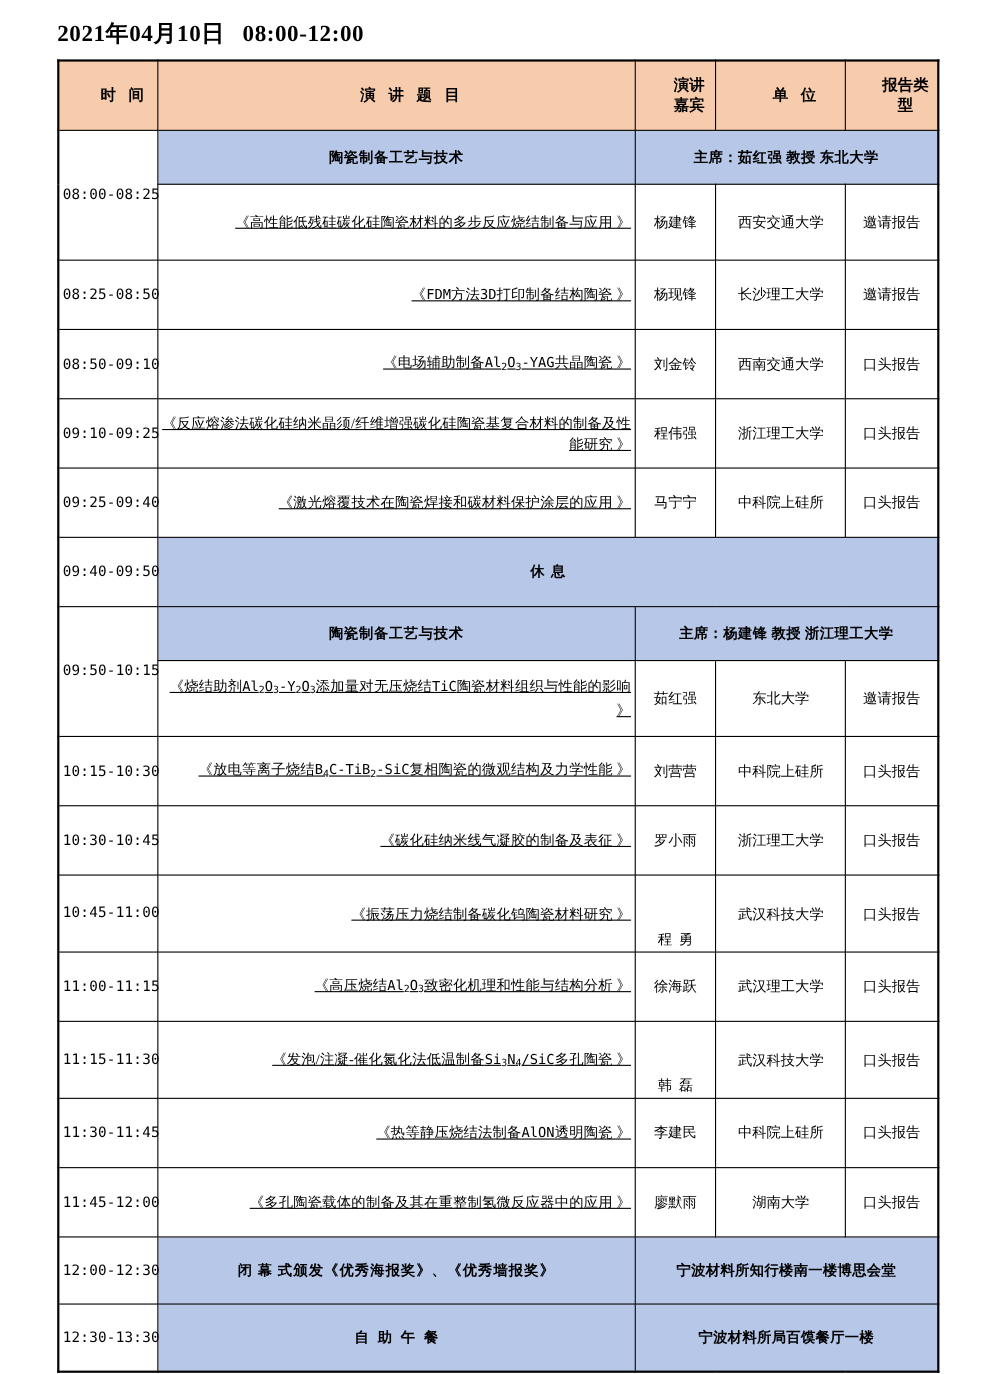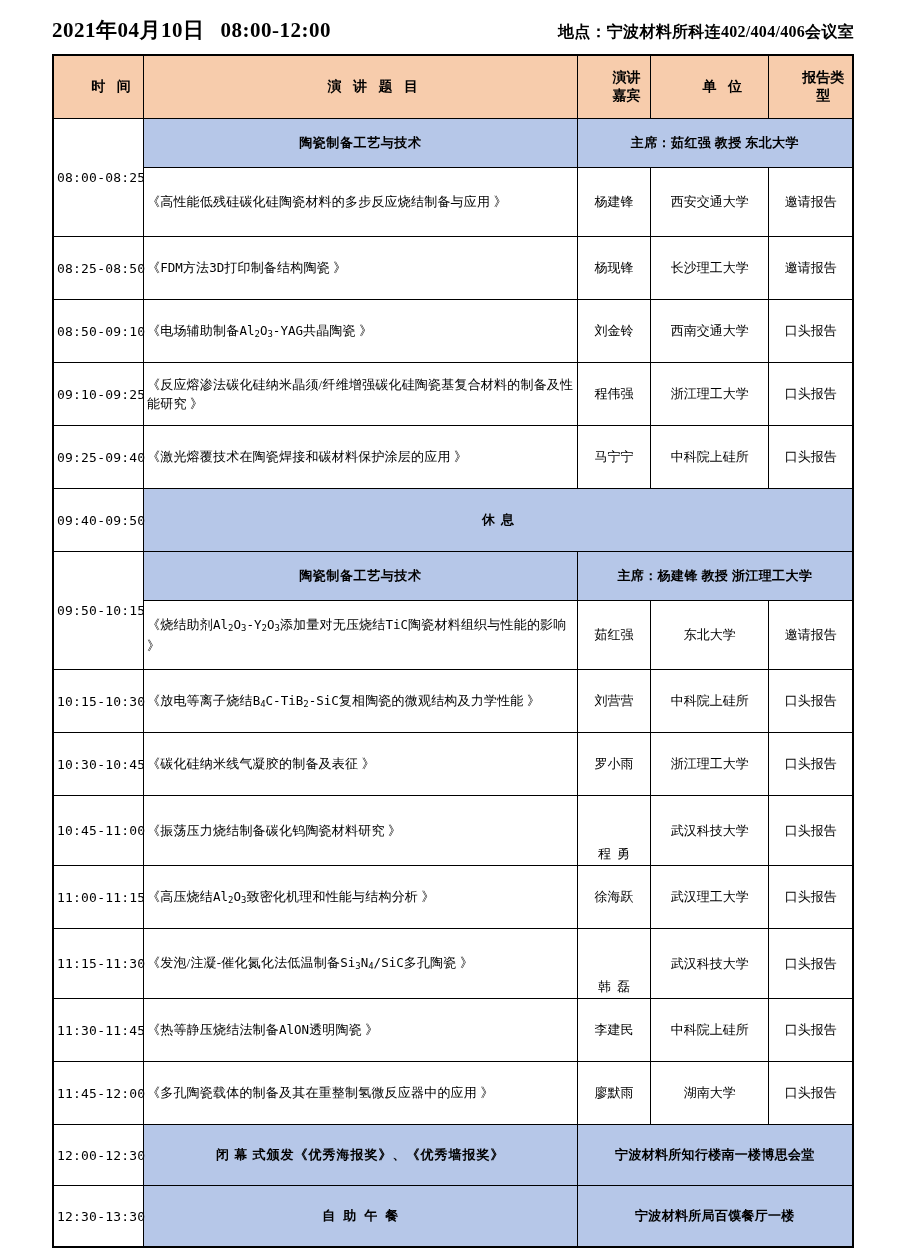--- a/index.html
+++ b/index.html
@@ -87,24 +87,25 @@
   td.time {
     text-align: center;
     font-family: "DejaVu Sans Mono", "Liberation Mono", monospace;
     font-size: 12px;
     letter-spacing: 0.2px;
     white-space: nowrap;
   }
 
   
   td.title {
-    text-align: left;
+    text-align: right;
     font-size: 13.5px;
     letter-spacing: 0.2px;
     line-height: 1.5;
+    text-decoration: underline;
   }
   td.speaker, td.org, td.type {
     text-align: center;
     font-size: 13px;
     white-space: nowrap;
   }
   tr.talk td { height: 58px; }
   tr.talk.tall td { height: 64px; }
 
   
@@ -163,23 +164,20 @@
   .name-gap { letter-spacing: 6px; text-indent: 6px; display: inline-block; margin-top: 47px; }
 </style>
 </head>
 <body>
 
 <div class="page">
 
   <div class="doc-header">
     <div class="left">
       <span class="date">2021年04月10日</span><span class="trange">08:00-12:00</span>
-    </div>
-    <div class="right">
-      <span>地点：</span><span>宁波材料所科连402/404/406会议室</span>
     </div>
   </div>
 
   <div class="sched-wrap">
     <table class="schedule">
       <colgroup>
         <col class="c-time">
           <col class="c-title">
           <col class="c-spk">
           <col class="c-org">

